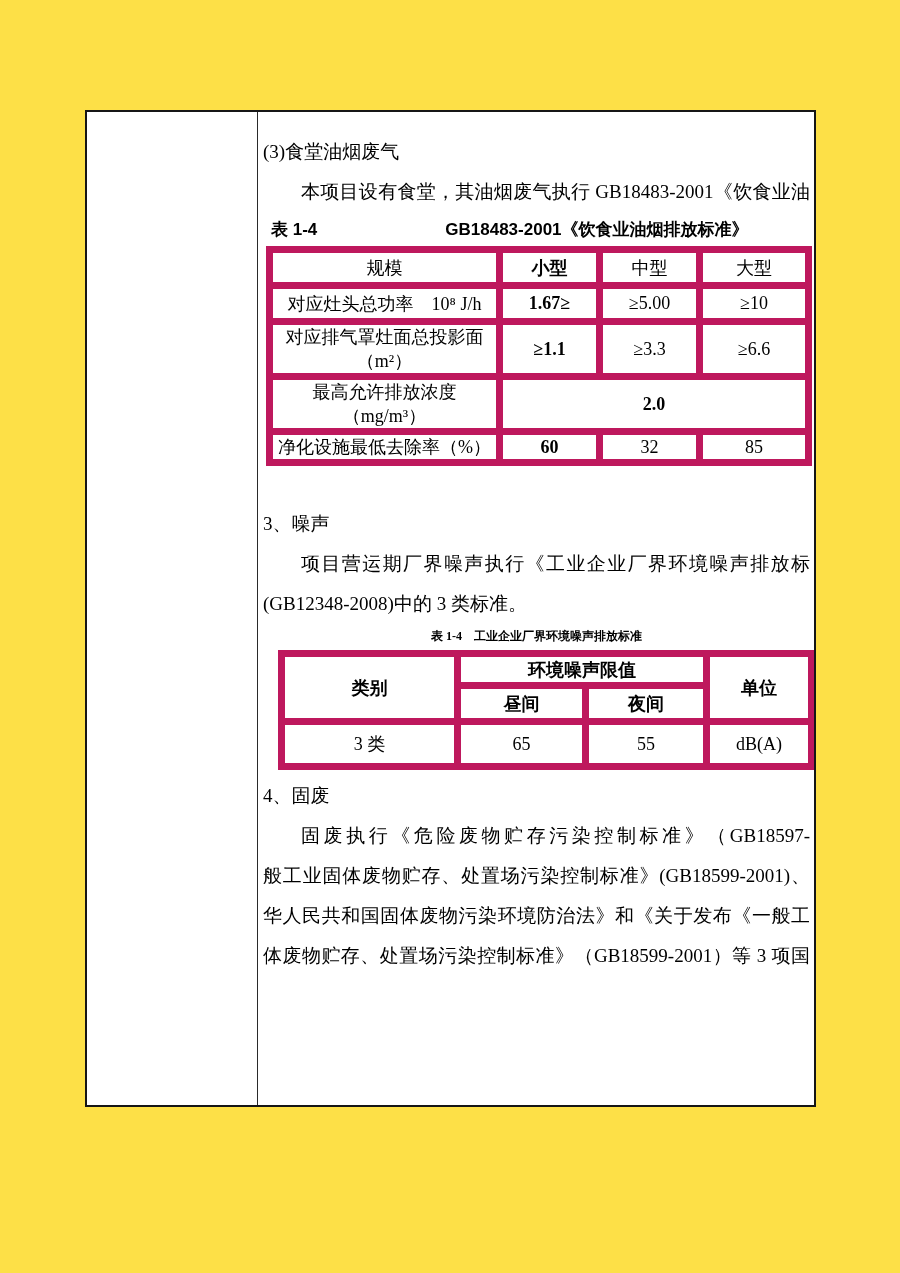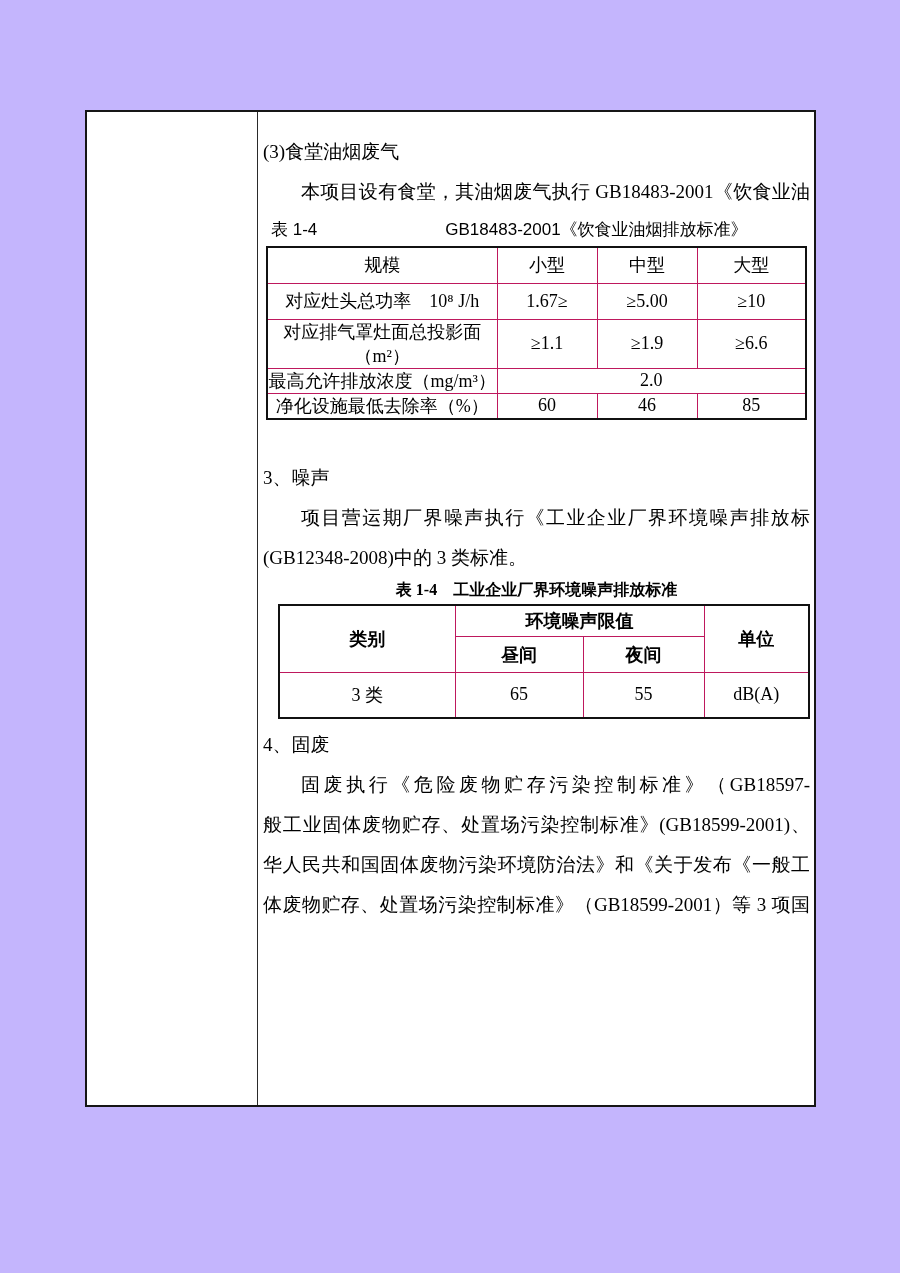--- a/index.html
+++ b/index.html
@@ -4,21 +4,21 @@
 <style>
   html, body {
     margin: 0;
     padding: 0;
     background: #ffffff;
   }
   .page {
     position: relative;
     width: 900px;
     height: 1273px;
-    background: #c4b5fd;
+    background: #fde047;
     color: #000000;
     font-family: "Liberation Serif", serif;
     overflow: hidden;
   }
   .doc-frame {
     position: absolute;
     left: 85px;
     top: 110px;
     width: 727px;
     height: 993px;
@@ -48,59 +48,59 @@
   .fill {
     text-align: justify;
     text-align-last: justify;
   }
   .cap1 {
     height: 30px;
     margin-top: 2px;
     display: flex;
     align-items: center;
     font-family: "Liberation Sans", sans-serif;
-    font-weight: normal;
+    font-weight: bold;
     font-size: 17px;
   }
   .cap1-label { margin-left: 8px; }
   .cap1-title { margin-left: 128px; }
   .cap2 {
     height: 24px;
     line-height: 24px;
     text-align: center;
     font-weight: bold;
-    font-size: 16px;
+    font-size: 12px;
     overflow: hidden;
   }
   table {
     border-collapse: collapse;
     table-layout: fixed;
     border: 2px solid #111111;
     font-size: 18px;
   }
   td, th {
-    border: 1px solid #be185d;
+    border: 7px solid #be185d;
     text-align: center;
     vertical-align: middle;
     font-weight: normal;
     padding: 0;
     overflow: hidden;
   }
   .t1 { width: 539px; margin: 2px 0 0 3px; }
   .t1 .r-head { height: 36px; }
   .t1 .r-std  { height: 38px; }
   .t1 .r-mid  { height: 36px; }
   .t1 .r-proj { height: 40px; }
   .t1 .r-thin { height: 25px; }
   .t2 { width: 530px; margin: 2px 0 0 15px; }
   .t2 .r-top { height: 32px; }
   .t2 .r-sub { height: 36px; }
   .t2 .r-dat { height: 45px; }
   .t2 th { font-weight: bold; }
-  .b { font-weight: normal; margin-top: 20px; }
+  .b { font-weight: bold; margin-top: 20px; }
   .mt-noise { margin-top: 38px; }
   .mt-solid { margin-top: 6px; }
 </style>
 </head>
 <body>
 
 <div class="page">
   <div class="doc-frame">
     <div class="left-col"></div>
     <div class="content">
@@ -129,31 +129,31 @@
         </tr>
         <tr class="r-mid">
           <td>对应灶头总功率　10⁸ J/h</td>
           <td class="b">1.67≥</td>
           <td>≥5.00</td>
           <td>≥10</td>
         </tr>
         <tr class="r-proj">
           <td>对应排气罩灶面总投影面（m²）</td>
           <td class="b">≥1.1</td>
-          <td>≥1.9</td>
+          <td>≥3.3</td>
           <td>≥6.6</td>
         </tr>
         <tr class="r-thin">
           <td>最高允许排放浓度（mg/m³）</td>
           <td class="b" colspan="3">2.0</td>
         </tr>
         <tr class="r-thin">
           <td>净化设施最低去除率（%）</td>
           <td class="b">60</td>
-          <td>46</td>
+          <td>32</td>
           <td>85</td>
         </tr>
       </tbody>
         </table>
 
       <div class="line mt-noise">3、噪声</div>
       <div class="line indent fill">项目营运期厂界噪声执行《工业企业厂界环境噪声排放标准》</div>
       <div class="line">(GB12348-2008)中的 3 类标准。</div>
 
       <div class="cap2">表 1-4　工业企业厂界环境噪声排放标准</div>

